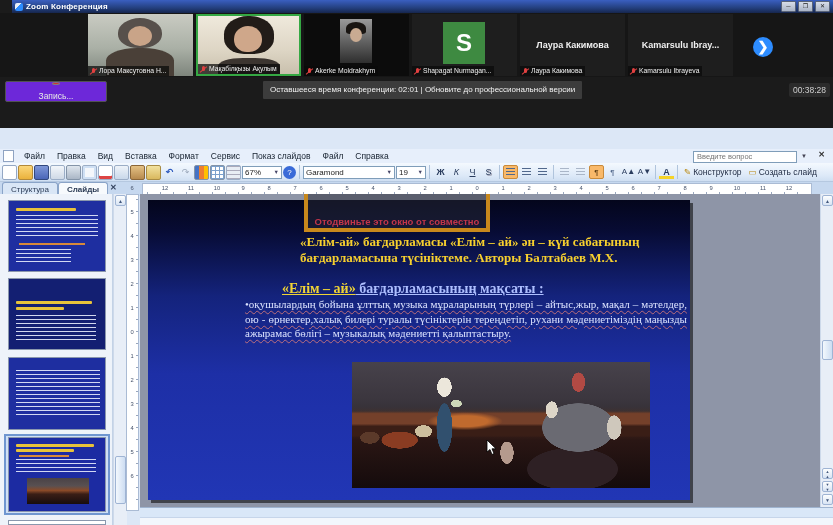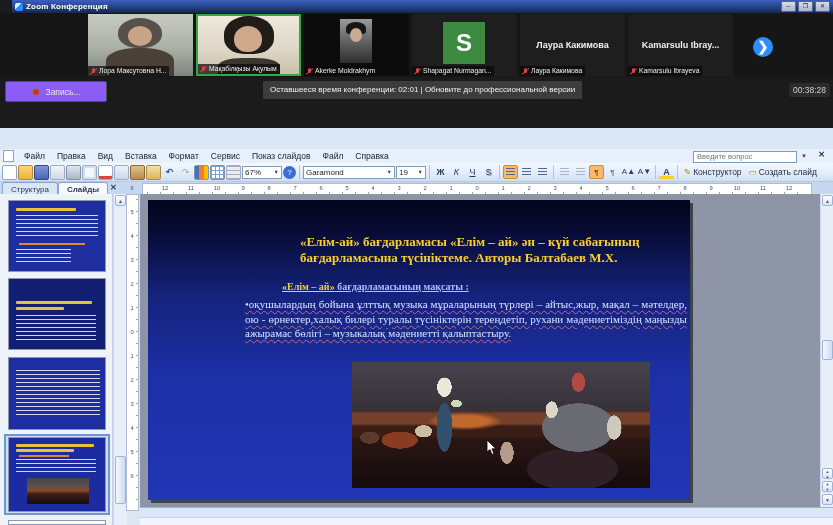--- a/index.html
+++ b/index.html
@@ -40,23 +40,23 @@
       background:linear-gradient(180deg,#9a9a9a 0%,#6e6e6e 40%,#2e2e2e 100%);}
   .cam3 .face{position:absolute;left:46px;top:14px;width:12px;height:14px;background:#c9ab92;border-radius:50%;}
   .cam3 .hair{position:absolute;left:42px;top:8px;width:20px;height:12px;background:#191512;border-radius:50% 50% 20% 20%;}
   .avatarS{position:absolute;left:31px;top:8px;width:42px;height:42px;display:flex;
       align-items:center;justify-content:center;color:#fff;font-size:24px;font-weight:bold;}
   .bigname{position:absolute;inset:0;display:flex;align-items:center;justify-content:center;
       color:#f0f0f0;font-size:9px;font-weight:bold;}
   .next{position:absolute;left:753px;top:24px;width:20px;height:20px;border-radius:50%;
       background:#2d8cff;color:#fff;font-size:13px;font-weight:bold;line-height:19px;text-align:center;}
   .z-row2{position:absolute;left:0;top:77px;right:0;height:28px;}
-  .rec{position:absolute;left:5px;top:4px;width:100px;height:19px;background:#8b5cf6;
+  .rec{position:absolute;left:5px;top:4px;width:100px;height:19px;background:#6d28d9;
       border:1px solid #525252;border-radius:2px;display:flex;align-items:center;justify-content:center;gap:6px;
-      color:#e6e6e6;font-size:8.5px;}
+      color:#e6e6e6;font-size:8.5px;flex-direction:column;}
   .dot{width:8px;height:8px;border-radius:50%;background:#d62b2b;border:1.5px solid #7e7e7e;box-sizing:border-box;}
   .banner{position:absolute;left:263px;top:4px;height:18px;background:#3c3c3c;color:#f2f2f2;
       font-size:8px;line-height:18px;padding:0 7px;border-radius:1px;white-space:nowrap;}
   .timer{position:absolute;right:3px;top:6px;height:14px;background:#2b2b2b;color:#cfcfcf;
       font-size:8.5px;line-height:14px;padding:0 4px;border-radius:2px;}
 
   
   #pptwin{position:absolute;left:0;top:128px;width:833px;height:397px;background:#dce7f6;}
   .p-titlebar{position:absolute;left:0;top:0;right:0;height:21px;
       background:linear-gradient(180deg,#cfdff4 0%,#b3cbe9 50%,#9dbbe0 100%);
@@ -133,21 +133,21 @@
   #slide{position:absolute;left:8px;top:6px;width:542px;height:300px;
       background:linear-gradient(180deg,#04061c 0%,#070b33 10%,#14237c 32%,#1d2fa6 58%,#2136b5 100%);
       box-shadow:3px 3px 0 rgba(0,0,0,.55);font-family:"Liberation Serif",serif;}
   .warnbox{position:absolute;left:156px;top:-6px;width:178px;height:34px;
       border:4px solid #c8881c;border-top:none;background:rgba(38,40,52,.5);
       display:flex;align-items:flex-end;justify-content:center;z-index:5;}
   .warntext{color:#c2354a;font-weight:bold;font-size:9.5px;font-family:"Liberation Sans",sans-serif;
       white-space:nowrap;line-height:13px;}
   .s-title{position:absolute;left:152px;right:4px;top:34px;color:#f7d02e;font-weight:bold;
       font-size:13px;line-height:16px;}
-  .s-sub{position:absolute;left:134px;top:81px;font-size:10px;font-weight:bold;}
+  .s-sub{position:absolute;left:134px;top:81px;font-size:14px;font-weight:bold;}
   .s-sub .q{color:#f0d435;text-decoration:underline;}
   .s-sub .r{color:#aebfff;text-decoration:underline;}
   .s-body{position:absolute;left:97px;right:3px;top:97px;color:#dce3ff;font-size:11px;line-height:1.32;
       text-align:justify;text-decoration:underline;text-decoration-style:wavy;
       text-decoration-color:rgba(235,130,120,.75);text-decoration-thickness:0.8px;text-underline-offset:1.5px;}
   #painting{position:absolute;left:204px;top:162px;width:298px;height:126px;
       background-color:#1a0f10;
       background-image:
         radial-gradient(ellipse 9px 6px at 35% 33%, #cdd8b8 0 60%, rgba(0,0,0,0) 61%),
         radial-gradient(ellipse 12px 16px at 31% 20%, #ece7db 0 60%, rgba(0,0,0,0) 61%),
@@ -424,20 +424,23 @@
         <span class="vtick" style="top: 158px;">1</span>
         <span class="vtick" style="top: 182px;">2</span>
         <span class="vtick" style="top: 206px;">3</span>
         <span class="vtick" style="top: 230px;">4</span>
         <span class="vtick" style="top: 254px;">5</span>
         <span class="vtick" style="top: 278px;">6</span>
       </div>
 
     <div id="workspace">
       <div id="slide">
+        <div class="warnbox">
+          <span class="warntext">Отодвиньте это окно от совместно</span>
+        </div>
         <div class="s-title">«Елім-ай» бағдарламасы «Елім – ай» ән – күй сабағының бағдарламасына түсініктеме. Авторы Балтабаев М.Х.</div>
         <div class="s-sub"><span class="q">«Елім – ай»</span><span class="r"> бағдарламасының мақсаты :</span></div>
         <div class="s-body">•оқушылардың бойына ұлттық музыка мұраларының түрлері – айтыс,жыр, мақал – мәтелдер, ою - өрнектер,халық билері туралы түсініктерін тереңдетіп, рухани мәдениетіміздің маңызды ажырамас бөлігі – музыкалық мәдениетті қалыптастыру.</div>
         <div id="painting">
           <svg id="cursor" width="11" height="16" viewBox="0 0 11 16">
             <polygon points="1,0 1,12 4,9.5 6,14.5 8,13.5 6,8.8 10,8.8" fill="#fff" stroke="#000" stroke-width="0.8"></polygon>
           </svg>
         </div>
       </div>
     </div>

